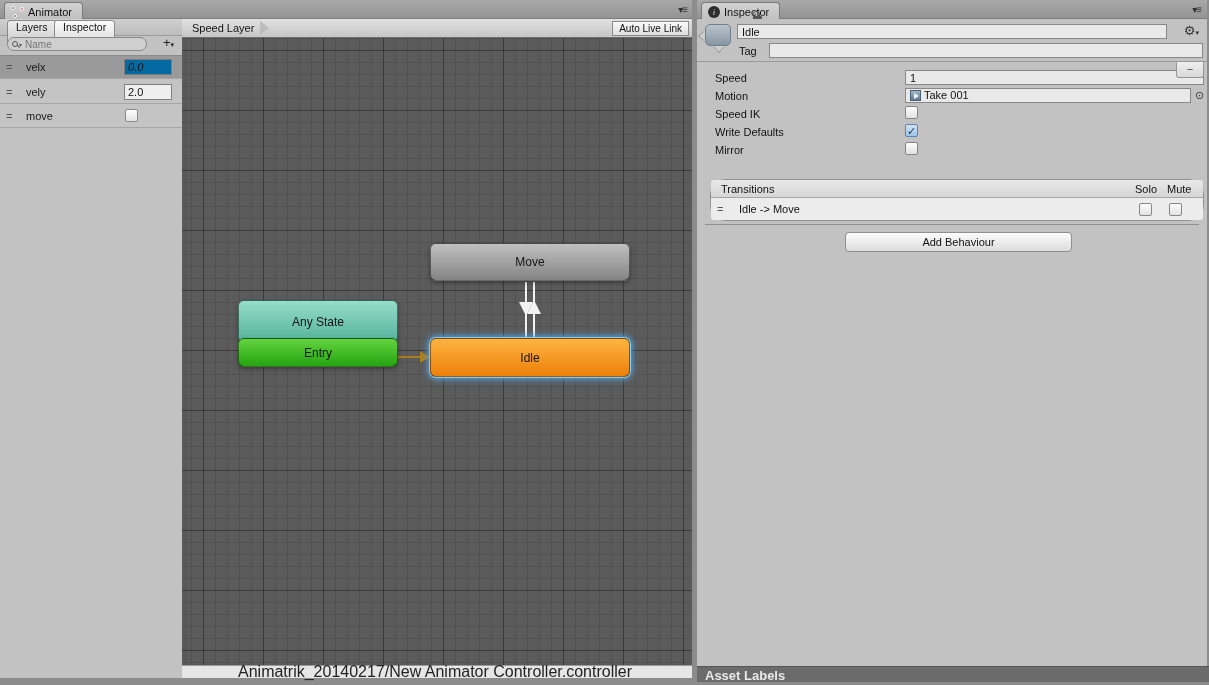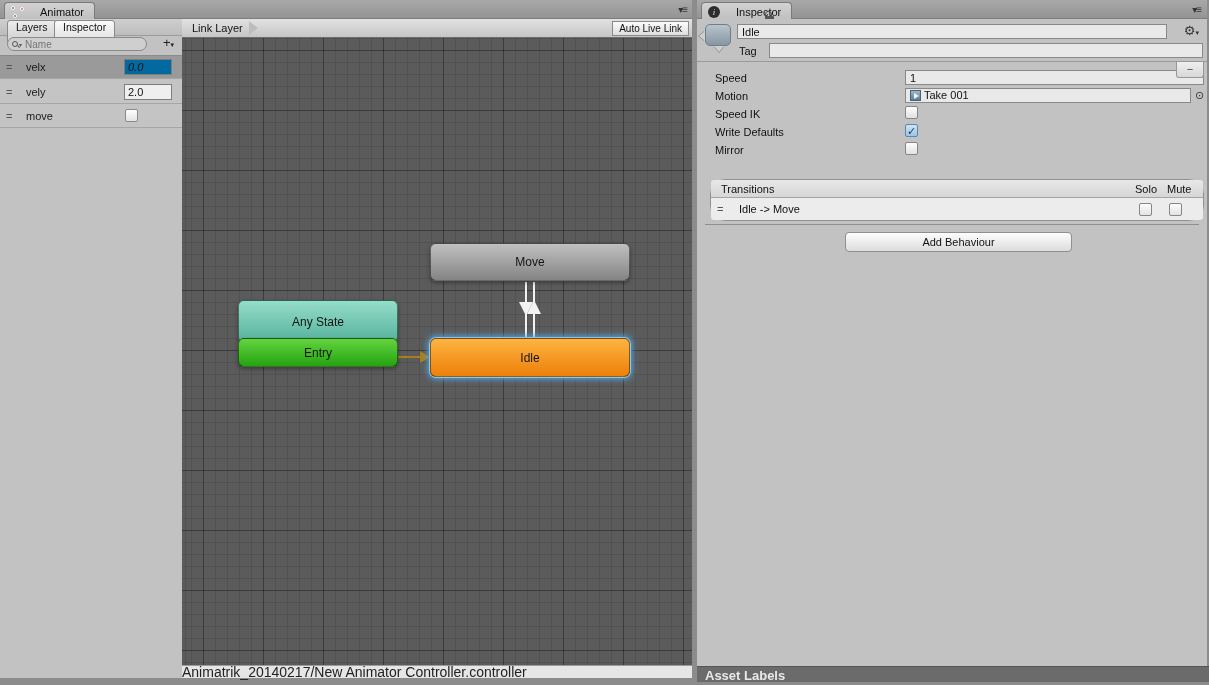--- a/index.html
+++ b/index.html
@@ -2,21 +2,21 @@
 <html><head>
 <meta charset="utf-8">
 <style>
   * { margin:0; padding:0; box-sizing:border-box; }
   html,body { width:1209px; height:685px; }
   body { font-family:"Liberation Sans","DejaVu Sans",sans-serif; background:#8c8c8c; position:relative; overflow:hidden; }
   .abs { position:absolute; }
 
   
   .tabbar { background:linear-gradient(#a8a8a8,#949494); border-bottom:1px solid #7d7d7d; }
-  .wintab { display:inline-flex; align-items:center; gap:16px; height:18px; padding:0 10px 0 6px;
+  .wintab { display:inline-flex; align-items:center; gap:4px; height:18px; padding:0 10px 0 6px;
             background:linear-gradient(#d2d2d2,#bfbfbf); border:1px solid #7a7a7a; border-bottom:none;
             border-radius:4px 4px 0 0; font-size:11px; color:#111; margin:2px 0 0 4px; }
   .menu-glyph { font-size:10px; color:#333; letter-spacing:-1px; }
 
   
   #sidebar { left:0; top:19px; width:182px; height:659px; background:#c2c2c2; }
   .minitab { display:inline-block; height:25px; line-height:13px; padding:0 8px; font-size:10.5px; color:#111;
              background:linear-gradient(#ececec,#cdcdcd); border:1px solid #8a8a8a; border-radius:3px; }
   .minitab.active { background:linear-gradient(#fafafa,#dcdcdc); }
   .searchpill { left:7px; top:18px; width:140px; height:14px; border:1px solid #8a8a8a; border-radius:8px;
@@ -61,21 +61,21 @@
           justify-content:center; font-size:12px; color:#141414; box-shadow:0 2px 4px rgba(0,0,0,0.35); }
   #node-move   { left:248px; top:205px; width:200px; height:38px; background:linear-gradient(#c0c0c0,#848484); }
   #node-any    { left:56px;  top:262px; width:160px; height:43px; background:linear-gradient(#95ddc9,#55b29c); }
   #node-entry  { left:56px;  top:300px; width:160px; height:29px; background:linear-gradient(#63d43f,#25a311); }
   #node-idle   { left:248px; top:300px; width:200px; height:39px; background:linear-gradient(#fdb440,#ed800a);
                  box-shadow:0 0 0 1px #86c9f2, 0 0 6px 2px #55a7e6; }
 
   #edges { left:0; top:0; width:510px; height:627px; pointer-events:none; }
 
   #status { left:182px; top:665px; width:510px; height:13px; background:#e6e6e6; border-top:1px solid #9a9a9a;
-            font-size:14px; color:#222; text-align:left; padding-right:4px; line-height:12px; }
+            font-size:16px; color:#222; text-align:center; padding-right:4px; line-height:12px; }
 
   
   #inspector { left:697px; top:19px; width:510px; height:663px; background:#c2c2c2; }
   .ibar { position:absolute; left:0; width:510px; }
   .row-label { position:absolute; left:18px; font-size:11px; color:#111; }
   .ifield { position:absolute; border:1px solid #888; background:#e9e9e9; font-size:11px; color:#111;
             padding:0 4px; height:15px; line-height:13px; }
   input.ifield { outline:none; }
   .cbox { position:absolute; width:13px; height:13px; border:1px solid #868686; border-radius:2px;
           background:linear-gradient(#fdfdfd,#e2e2e2); text-align:center; line-height:12px; font-size:11px; color:#173a5e; }
@@ -171,21 +171,21 @@
     <input class="pfield" value="2.0" style="">
   </div>
   <div class="paramrow abs" style="top:85px;">
     <span class="handle">=</span>
     <span class="pname">move</span>
     <span class="pcheck"></span>
   </div>
 </div>
 
 <div class="abs" id="graph-header">
-  <span class="crumb">Link Layer</span>
+  <span class="crumb">Speed Layer</span>
   <span class="livelink">Auto Live Link</span>
 </div>
 
 <div class="abs" id="canvas">
   <svg id="edges" class="abs">
 
     <line x1="216" y1="319" x2="240" y2="319" stroke="#a97e1e" stroke-width="2"></line>
     <polygon points="248,319 238,313 238,325" fill="#a97e1e"></polygon>
 
     <line x1="344" y1="244" x2="344" y2="300" stroke="#f2f2f2" stroke-width="2"></line>

